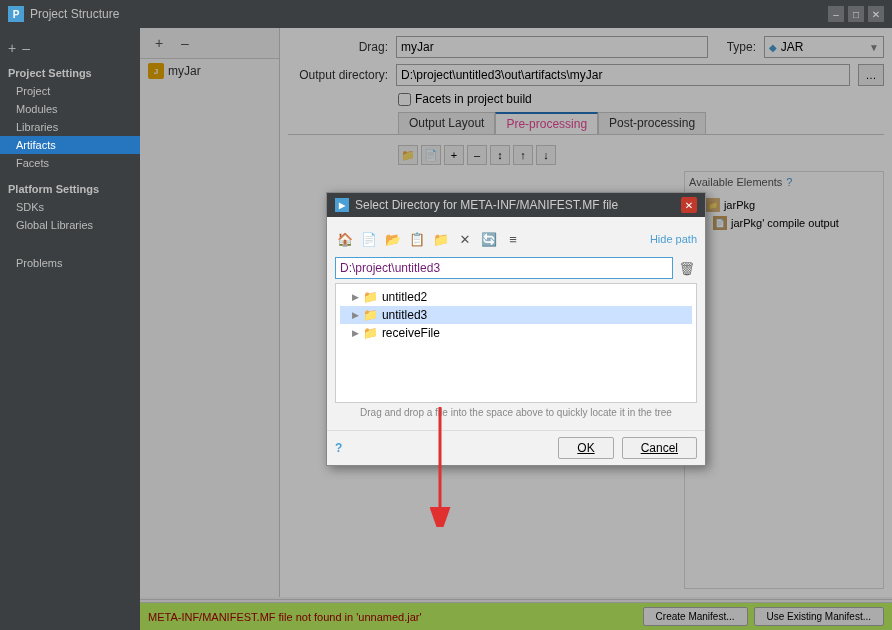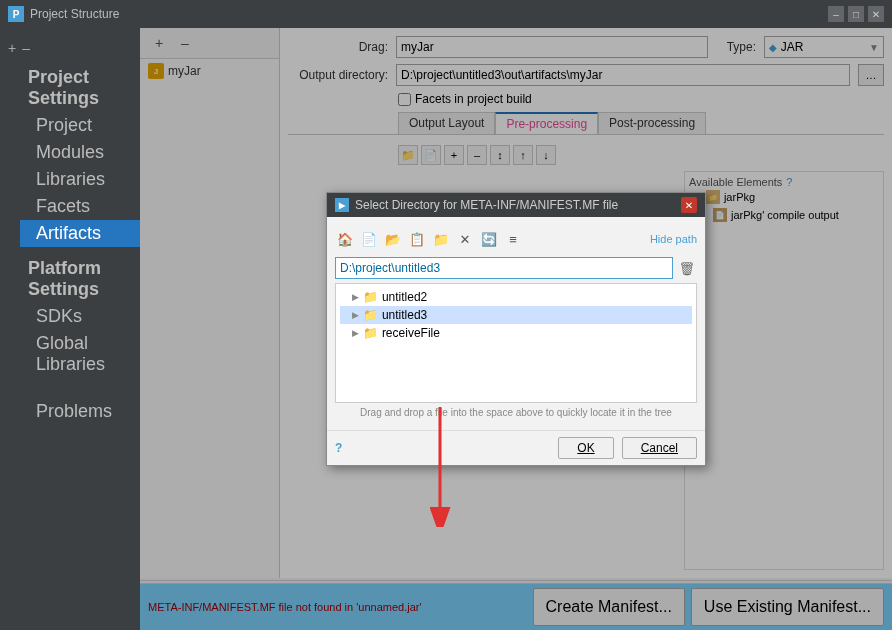--- a/index.html
+++ b/index.html
@@ -52,22 +52,21 @@
       gap: 6px;
       padding: 4px 8px 8px;
       color: #aaa;
       font-size: 14px;
     }
     .sidebar-toolbar span { cursor: pointer; }
     .sidebar-item {
       padding: 3px 8px 3px 16px;
       cursor: pointer;
       color: #bbbbbb;
-      font-size: 18px;
-      margin-left: 20px;
+      font-size: 11px;
     }
     .sidebar-item.active {
       background: #2675bf;
       color: #fff;
     }
     .sidebar-item.section-header {
       padding-left: 8px;
       font-weight: bold;
       color: #bbbbbb;
     }
@@ -211,21 +210,21 @@
       flex: 1;
     }
     .right-col {
       width: 200px;
       border: 1px solid #ddd;
       padding: 4px;
     }
     .right-col-title {
       font-size: 11px;
       color: #555;
-      margin-bottom: 0;
+      margin-bottom: 8px;
       display: flex;
       align-items: center;
       gap: 4px;
     }
     .tree-item {
       display: flex;
       align-items: center;
       gap: 4px;
       padding: 2px 4px;
       cursor: pointer;
@@ -234,42 +233,42 @@
     .folder-icon {
       width: 14px; height: 14px;
       background: #dcb67a;
       display: inline-flex; align-items: center; justify-content: center;
       font-size: 8px;
     }
     .chevron { color: #888; font-size: 9px; }
 
     
     .bottom-bar {
-      background: #7dd3fc;
+      background: #bef264;
       border-top: 1px solid #d0d0d0;
       padding: 4px 8px;
       display: flex;
       align-items: center;
       gap: 8px;
     }
     .bottom-msg {
       flex: 1;
       font-size: 11px;
       color: #aa0000;
     }
     .bottom-buttons {
       display: flex;
       gap: 6px;
     }
     .bottom-action-btn {
-      padding: 9px 12px;
+      padding: 3px 12px;
       border: 1px solid #aaa;
       background: #f5f5f5;
       cursor: pointer;
-      font-size: 16px;
+      font-size: 10px;
       border-radius: 2px;
     }
 
     .show-content-row {
       display: flex;
       align-items: center;
       gap: 4px;
       padding: 4px 8px;
       font-size: 12px;
     }
@@ -354,21 +353,21 @@
       gap: 4px;
       margin: 4px 0;
     }
     .path-input {
       flex: 1;
       height: 22px;
       border: 1px solid #4a9fd5;
       padding: 0 4px;
       font-size: 12px;
       background: #fff;
-      color: #0369a1;
+      color: #701a75;
     }
     .path-clear-btn {
       width: 20px; height: 20px;
       background: none;
       border: none;
       cursor: pointer;
       font-size: 13px;
       color: #666;
     }
     .dialog-tree {
@@ -438,25 +437,25 @@
     <div class="sidebar-item section-header">Project Settings</div>
     <div class="sidebar-item">
       <span>Project</span>
     </div>
     <div class="sidebar-item">
       <span>Modules</span>
     </div>
     <div class="sidebar-item">
       <span>Libraries</span>
     </div>
+    <div class="sidebar-item active">
+      <span>Artifacts</span>
+    </div>
     <div class="sidebar-item">
       <span>Facets</span>
-    </div>
-    <div class="sidebar-item active">
-      <span>Artifacts</span>
     </div>
     <div class="sidebar-item section-header" style="margin-top:8px;">Platform Settings</div>
     <div class="sidebar-item">
       <span>SDKs</span>
     </div>
     <div class="sidebar-item">
       <span>Global Libraries</span>
     </div>
     <div style="height: 20px;"></div>
     <div class="sidebar-item">

